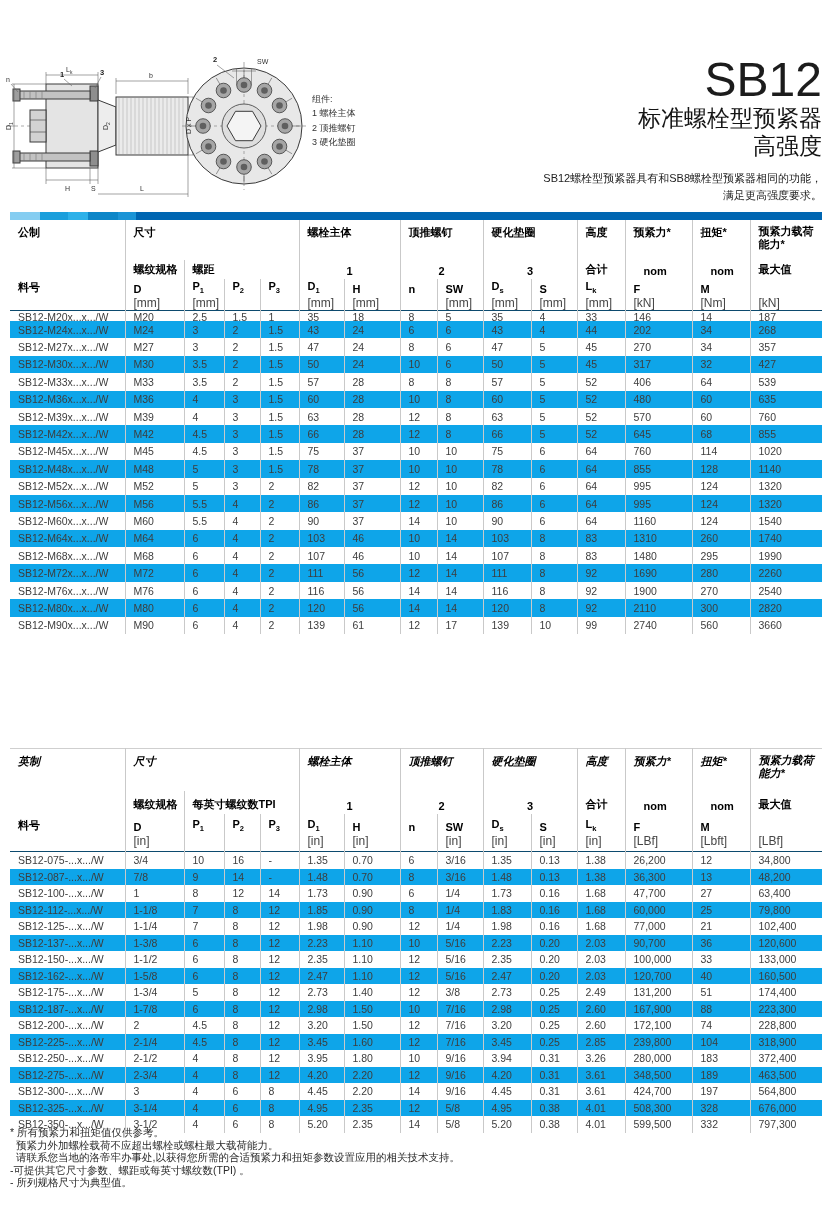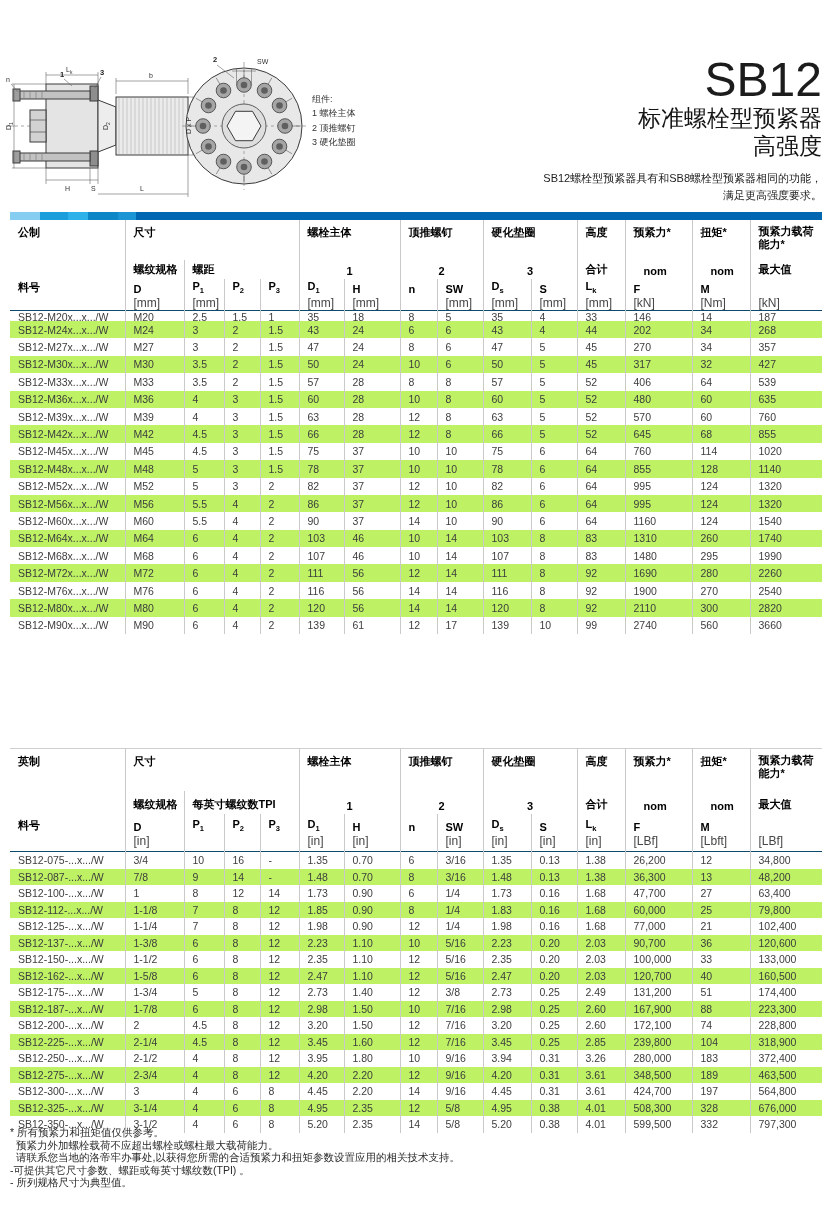--- a/index.html
+++ b/index.html
@@ -28,32 +28,32 @@
   .topline{border-top:1px solid #cfcfcf;}
   th,td{padding:0 0 0 8px;text-align:left;vertical-align:middle;font-size:10.5px;
         white-space:nowrap;overflow:hidden;}
   thead th{font-weight:bold;font-size:11px;color:#000;}
   thead{border-bottom:1px solid #0c4a6e;}
   .bl{border-left:1px solid #c9c9c9;}
   .hr1 th{height:35px;vertical-align:top;padding-top:5px;}
   .hr2 th{height:17px;vertical-align:bottom;padding-bottom:2px;}
   .hr3 th{height:16px;vertical-align:bottom;padding-bottom:1px;}
   .hr4 th{height:14px;vertical-align:top;padding-top:0;}
-  .imperial .hr1 th{height:37px;}
+  .imperial .hr1 th{height:37px;font-style:italic;}
   .imperial .hr2 th{height:21px;}
   .imperial .hr3 th{height:19px;}
   .imperial .hr4 th{height:17px;margin-top:16px;}
   .cap{white-space:normal;line-height:13px;}
   .ctr{text-align:center;padding-left:0;}
   .nom{padding-left:18px;}
   .unit{font-weight:normal;color:#454545;font-size:12px;}
   thead sub{font-size:7.5px;}
   td{color:#3d3d3d;height:17.4px;}
   .imperial td{height:16.5px;}
-  tr.alt{background:#bef264;}
+  tr.alt{background:#0ea5e9;}
   tr.clip td{height:10px;padding-top:0;padding-bottom:0;}
   tr.clip .cw{height:10px;overflow:hidden;position:relative;}
   tr.clip .cw span{position:absolute;left:0;bottom:-3px;line-height:14px;white-space:nowrap;}
 
   
   .notes{position:absolute;left:10px;top:1126px;font-size:10.5px;line-height:12.5px;color:#2a2a2a;}
   .notes .ind{padding-left:6px;}
 </style>
 </head>
 <body>

